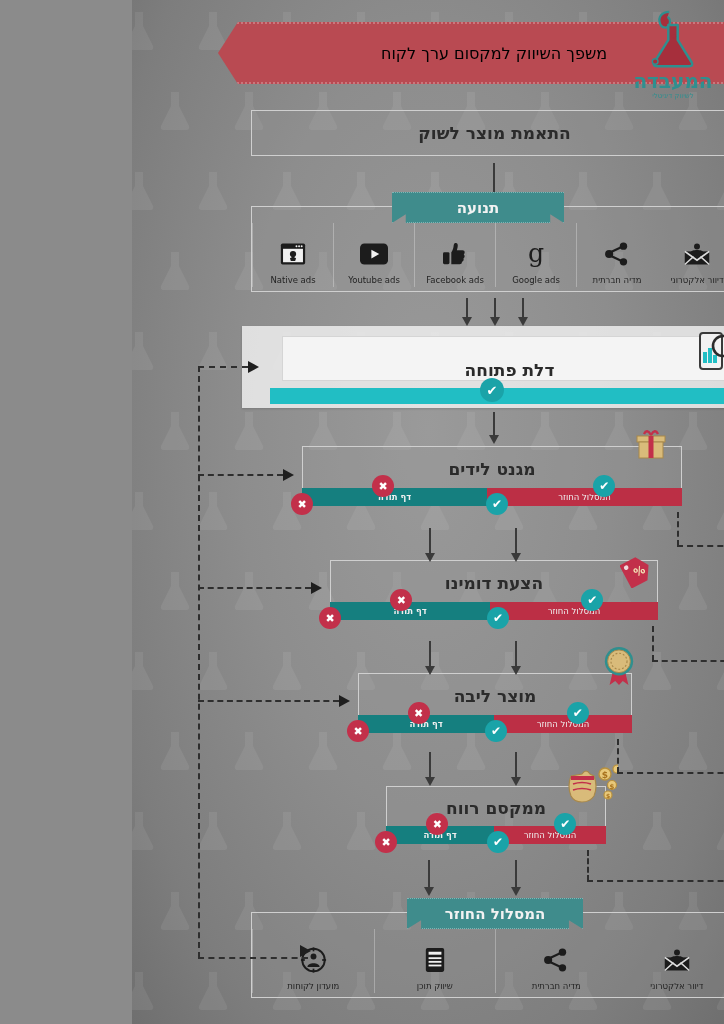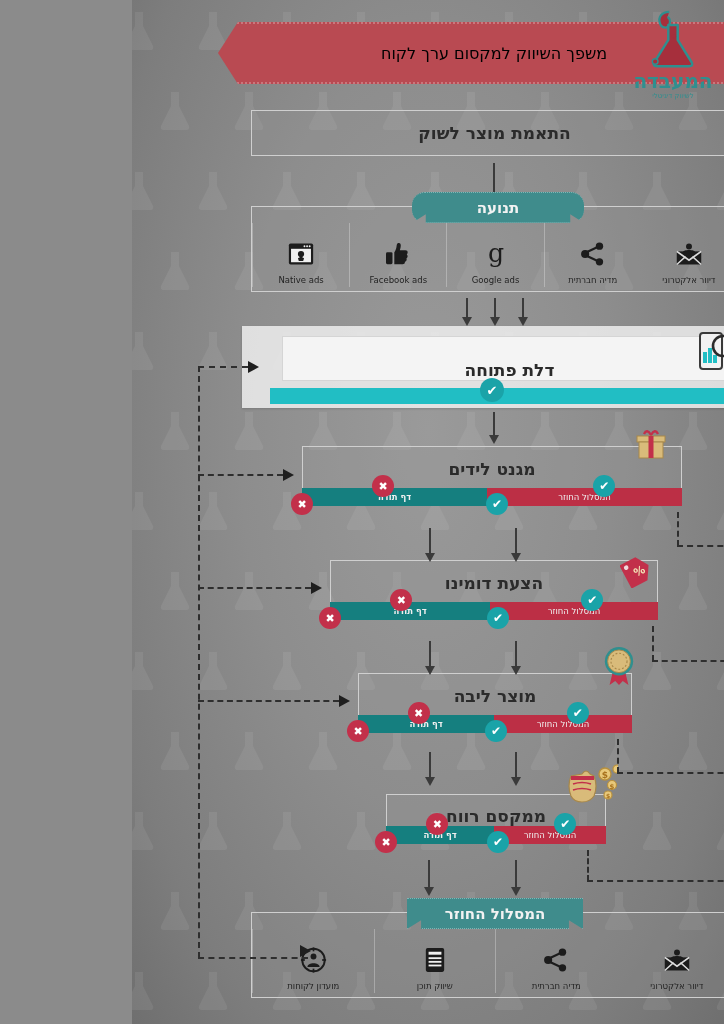--- a/index.html
+++ b/index.html
@@ -794,20 +794,29 @@
               <circle cx="25" cy="4" r="1.1" fill="#f0f0f0"></circle>
               <circle cx="19" cy="4" r="1.1" fill="#f0f0f0"></circle>
               <circle cx="15" cy="13" r="3.6" fill="#1c1c1c"></circle>
               <path d="M11.5 18 l3.5-2 3.5 2 -1 3 h-5z" fill="#1c1c1c"></path>
             </svg>
           </span>
           <span class="lb">Native ads</span>
         </div>
         <div class="chan">
           <span class="ic">
+            <svg viewBox="0 0 32 24" width="28" height="22">
+              <rect x="0" y="0" width="32" height="24" rx="5" fill="#1c1c1c"></rect>
+              <path d="M13 7 L22 12 L13 17 Z" fill="#f2f2f2"></path>
+            </svg>
+          </span>
+          <span class="lb">Youtube ads</span>
+        </div>
+        <div class="chan">
+          <span class="ic">
             <svg viewBox="0 0 30 26" width="28" height="24">
               <path d="M11 24 V11 C11 11 12 10 13 7 C14 4 13 1 16 1 C19 1 18 6 17 9 L23 9 C26 9 26 12 24.5 13.5 C26 14.5 25.5 17 24 17.8 C25 19 24 21.3 22.3 21.6 C23 23 21.6 24 20 24 Z" fill="#1c1c1c"></path>
               <rect x="2" y="11" width="7" height="13" rx="1.5" fill="#1c1c1c"></rect>
             </svg>
           </span>
           <span class="lb">Facebook ads</span>
         </div>
         <div class="chan">
           <span class="ic">
             <svg viewBox="0 0 24 30" width="24" height="28">
@@ -835,21 +844,21 @@
               <path d="M9 11 C9 7.5 23 7.5 23 11 Z" fill="#1c1c1c"></path>
               <path d="M2 10 H30 V25 H2 Z" fill="#1c1c1c"></path>
               <path d="M2 10 L16 20 L30 10" fill="none" stroke="#dcdcdc" stroke-width="2"></path>
               <path d="M2 25 L12 16 M30 25 L20 16" stroke="#dcdcdc" stroke-width="1.6" fill="none"></path>
             </svg>
           </span>
           <span class="lb">דיוור אלקטרוני</span>
         </div>
       </div>
   </div>
-  <div class="tribbon" id="traffic-ribbon" style="left:280px;top:192px;width:172px;border-radius:13px;">
+  <div class="tribbon" id="traffic-ribbon" style="left:260px;top:192px;width:172px;">
     <span class="t">תנועה</span>
   </div>
 
   <div class="varrow" style="left:334px;top:298px;height:20px;"></div>
   <div class="varrow" style="left:362px;top:298px;height:20px;"></div>
   <div class="varrow" style="left:390px;top:298px;height:20px;"></div>
 
   <div id="door-outer">
     <div id="door-inner">
       <span class="t">דלת פתוחה</span>
@@ -959,21 +968,21 @@
           <span>✖</span>
         </div>
         <div class="deco" style="left:244px;top:-28px;"><svg viewBox="0 0 36 44" width="34" height="42">
             <path d="M12 26 L8 42 L14 38 L18 42 L22 38 L28 42 L24 26 Z" fill="#c2304a"></path>
             <circle cx="18" cy="17" r="15" fill="#2f8f8f"></circle>
             <circle cx="18" cy="17" r="12" fill="#d9bb7a" stroke="#a8884a" stroke-width="1"></circle>
             <circle cx="18" cy="17" r="8.5" fill="none" stroke="#a8884a" stroke-width="1.2" stroke-dasharray="2 2"></circle>
           </svg></div>
       </div>
       <div class="stage" style="left: 254px; top: 786px; width: 220px; height: 62px;">
-        <div class="head" style="width:220px;height:44px;margin-top:8px;">
+        <div class="head" style="width:220px;height:44px;">
           <span class="t">ממקסם רווח</span>
         </div>
         <div class="bar" style="top:40px;width:220px;">
           <div class="seg-teal" style="width:108px;">
             <span class="sl">דף תודה</span>
           </div>
           <div class="seg-red" style="width:112px;">
             <span class="sl">המסלול החוזר</span>
           </div>
         </div>

